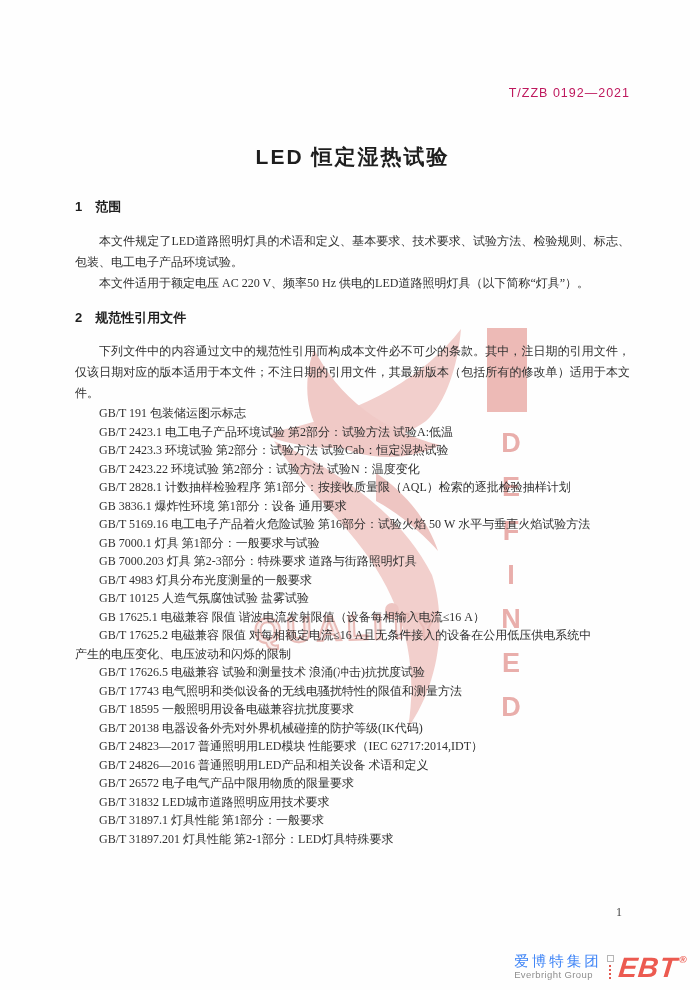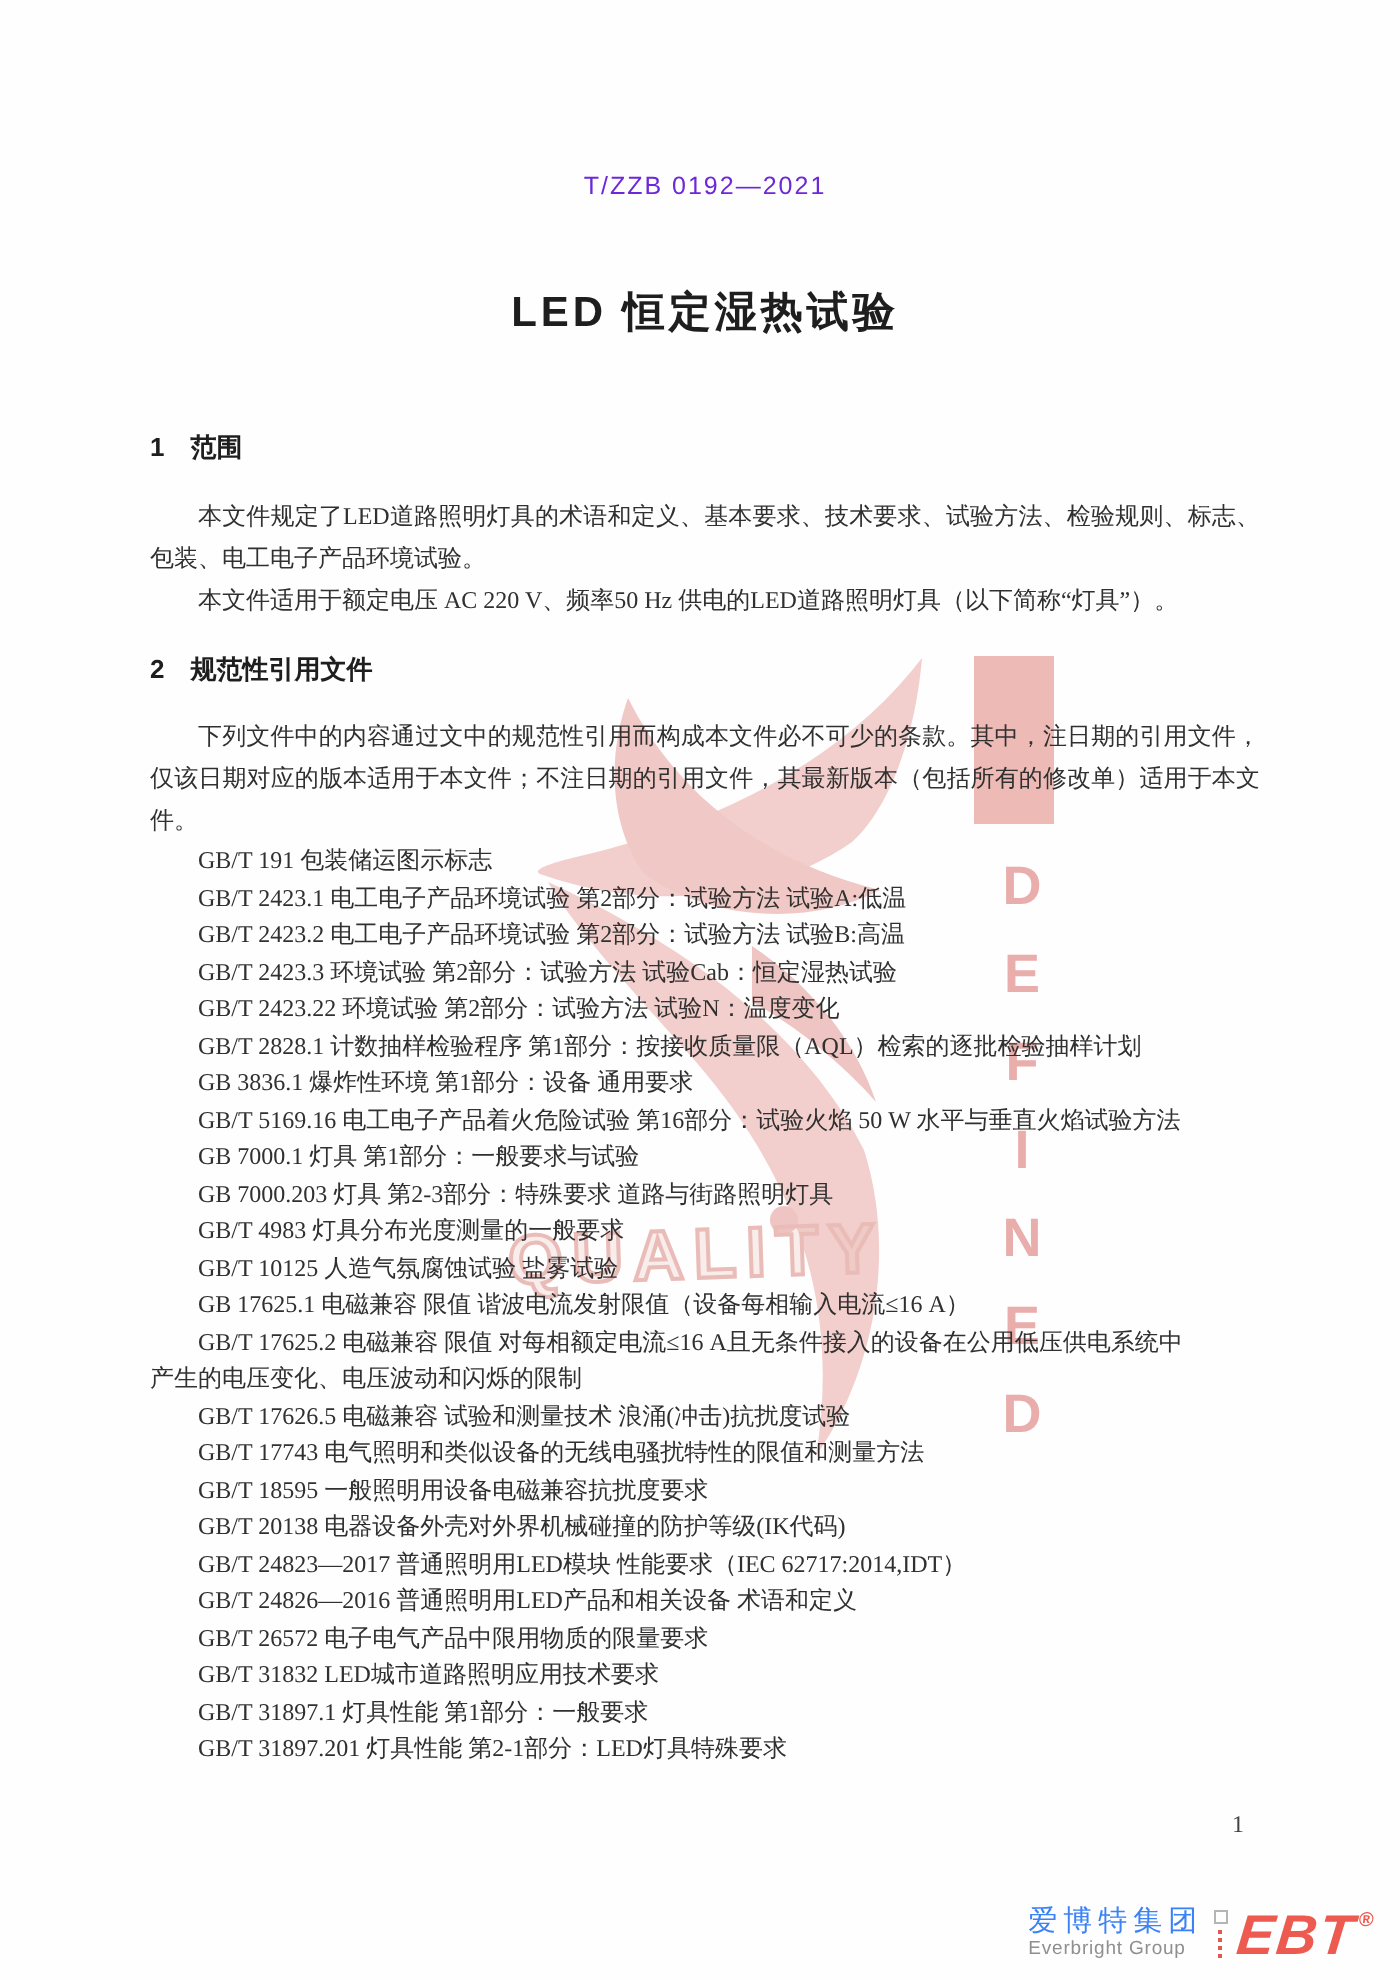--- a/index.html
+++ b/index.html
@@ -32,32 +32,32 @@
     font-weight:bold; font-size:35px; letter-spacing:5px;
     color:rgba(236,188,184,0.25);
     -webkit-text-stroke:2px #e9bcb8;
     transform:rotate(-2deg);
     white-space:nowrap;
   }
 
   
   .content { position:relative; z-index:1; padding:86px 70px 0 75px; }
   .doc-number {
-    text-align:center;
+    text-align:right;
     font-family:"Liberation Sans", sans-serif;
-    font-size:12.5px; letter-spacing:1px; color:#6d28d9;
+    font-size:12.5px; letter-spacing:1px; color:#be185d;
   }
   .title {
     margin-top:40px; text-align:center;
     font-family:"Liberation Sans", sans-serif;
     font-weight:bold; font-size:21px; letter-spacing:2px; color:#1e1e1e;
     line-height:34px;
   }
   .sec-heading {
-    margin-top:40px;
+    margin-top:23px;
     font-family:"Liberation Sans", sans-serif;
     font-weight:bold; font-size:13px; color:#1e1e1e; line-height:19px;
   }
   .sec-heading.second { margin-top:14px; }
   .body-para {
     margin-top:15px;
     font-size:12px; line-height:21px;
     text-indent:2em; text-align:justify;
   }
   .body-para + .body-para { margin-top:0; }
@@ -132,21 +132,20 @@
     <h2 class="sec-heading">1　范围</h2>
     <p class="body-para">本文件规定了LED道路照明灯具的术语和定义、基本要求、技术要求、试验方法、检验规则、标志、包装、电工电子产品环境试验。</p>
     <p class="body-para">本文件适用于额定电压 AC 220 V、频率50 Hz 供电的LED道路照明灯具（以下简称“灯具”）。</p>
 
     <h2 class="sec-heading second">2　规范性引用文件</h2>
     <p class="body-para intro-para">下列文件中的内容通过文中的规范性引用而构成本文件必不可少的条款。其中，注日期的引用文件，仅该日期对应的版本适用于本文件；不注日期的引用文件，其最新版本（包括所有的修改单）适用于本文件。</p>
 
     <div class="ref-list">
         <p>GB/T 191 包装储运图示标志</p>
         <p>GB/T 2423.1 电工电子产品环境试验 第2部分：试验方法 试验A:低温</p>
-        <p>GB/T 2423.2 电工电子产品环境试验 第2部分：试验方法 试验B:高温</p>
         <p>GB/T 2423.3 环境试验 第2部分：试验方法 试验Cab：恒定湿热试验</p>
         <p>GB/T 2423.22 环境试验 第2部分：试验方法 试验N：温度变化</p>
         <p>GB/T 2828.1 计数抽样检验程序 第1部分：按接收质量限（AQL）检索的逐批检验抽样计划</p>
         <p>GB 3836.1 爆炸性环境 第1部分：设备 通用要求</p>
         <p>GB/T 5169.16 电工电子产品着火危险试验 第16部分：试验火焰 50 W 水平与垂直火焰试验方法</p>
         <p>GB 7000.1 灯具 第1部分：一般要求与试验</p>
         <p>GB 7000.203 灯具 第2-3部分：特殊要求 道路与街路照明灯具</p>
         <p>GB/T 4983 灯具分布光度测量的一般要求</p>
         <p>GB/T 10125 人造气氛腐蚀试验 盐雾试验</p>
         <p>GB 17625.1 电磁兼容 限值 谐波电流发射限值（设备每相输入电流≤16 A）</p>

